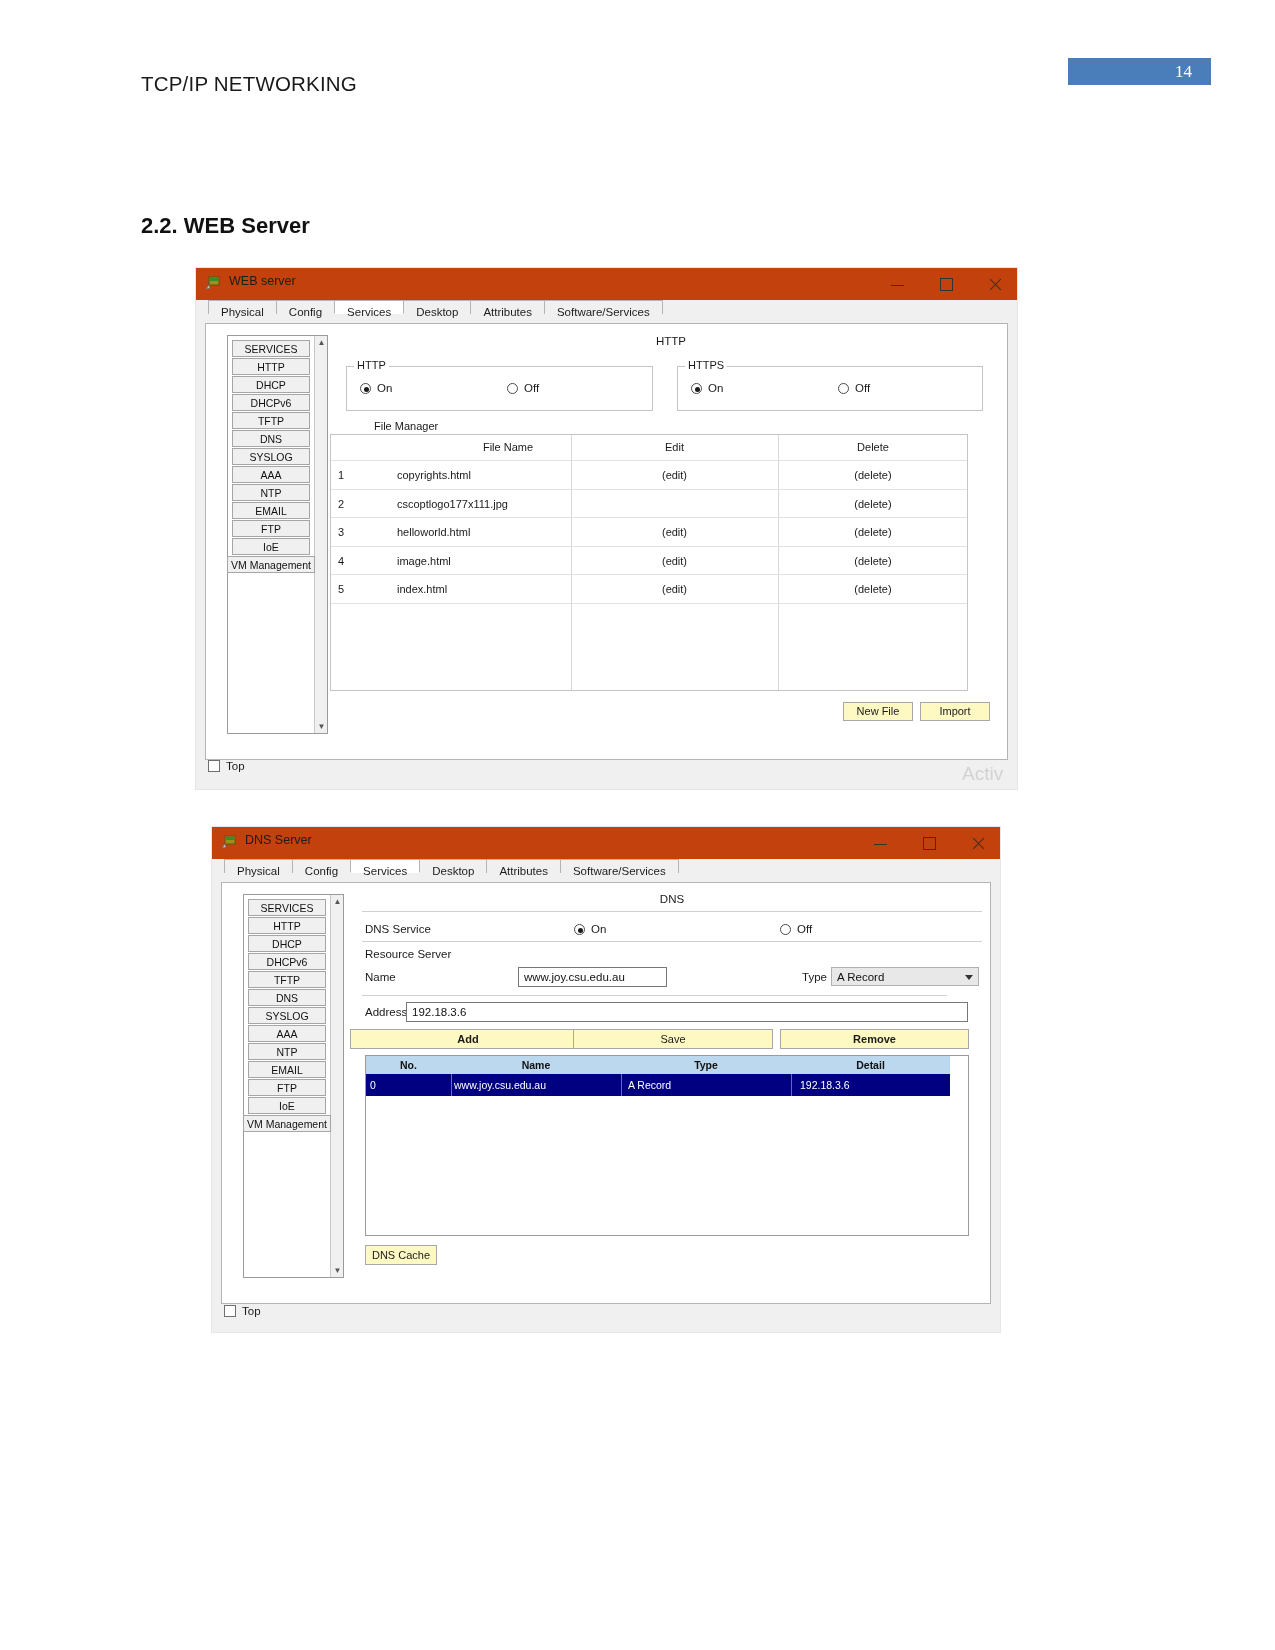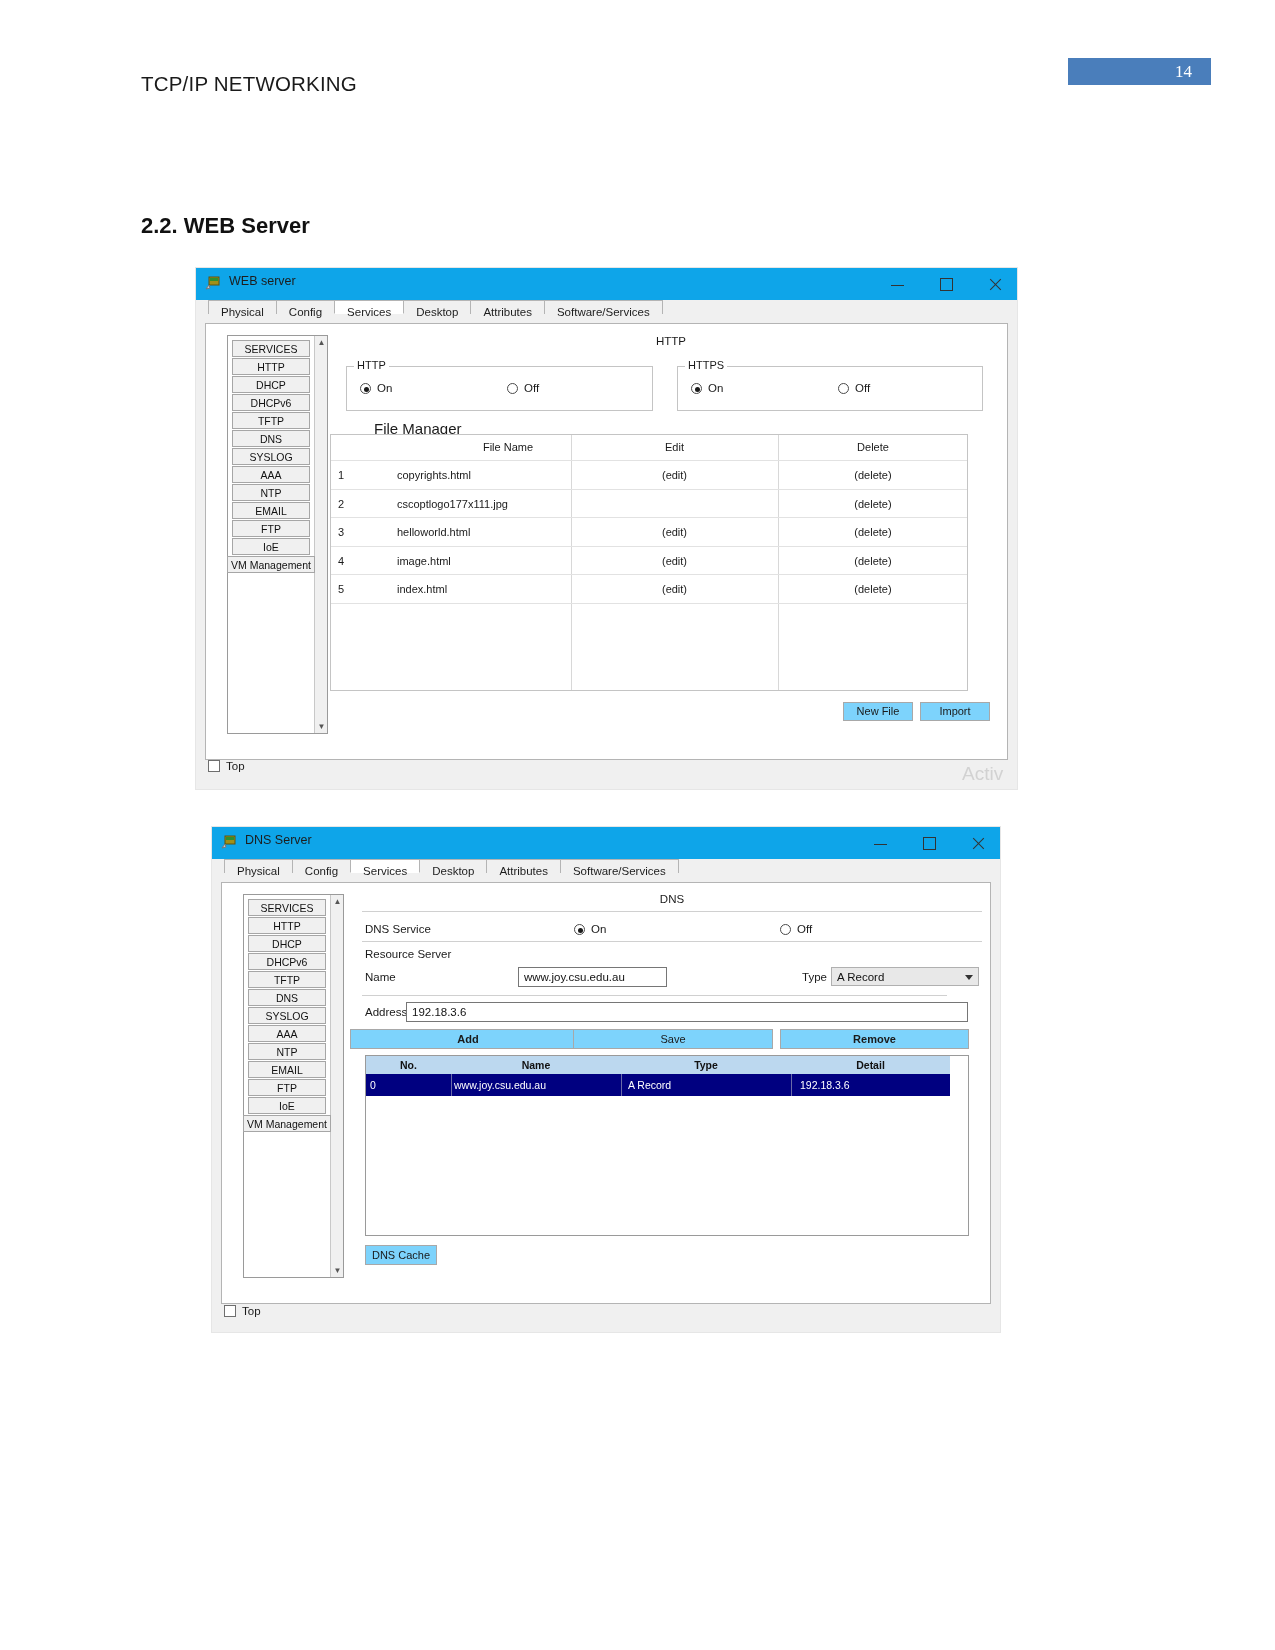--- a/index.html
+++ b/index.html
@@ -28,21 +28,21 @@
     color:#ffffff; font-size:17px; font-family:"Liberation Serif", serif;
   }
 
   .section-heading {
     position:absolute; left:141px; top:213px;
     font-size:22px; font-weight:bold; color:#111;
   }
 
   
   .pt-window { position:absolute; background:#f0f0f0; }
-  .pt-titlebar { position:relative; height:32px; background:#0ea5e9; }
+  .pt-titlebar { position:relative; height:32px; background:#c2410c; }
   .pt-app-icon {
     position:absolute; left:9px; top:7px; width:17px; height:17px;
   }
   .pt-title-text {
     position:absolute; left:33px; top:6px;
     font-size:12.5px; color:#1d1d1d;
   }
   .win-btns { position:absolute; right:0; top:0; height:32px; }
   .win-btn {
     display:inline-block; width:44px; height:32px; position:relative;
@@ -107,21 +107,21 @@
     display:inline-block; width:11px; height:11px; border-radius:50%;
     border:1px solid #4a4a4a; background:#fff; position:relative;
     vertical-align:-2px; margin-right:6px;
   }
   .radio-dot.on:after {
     content:""; position:absolute; left:2.5px; top:2.5px;
     width:5px; height:5px; border-radius:50%; background:#1a1a1a;
   }
 
   
-  .fm-label { position:absolute; font-size:15px; color:#1a1a1a;padding-left:44px; }
+  .fm-label { position:absolute; font-size:11px; color:#1a1a1a;padding-left:44px; }
   .fm-table { position:absolute; border:1px solid #c4c4c4; background:#fff; }
   .fm-row { position:relative; height:28.5px; }
   .fm-row.head { height:26px; }
   .fm-idx {
     position:absolute; left:7px; top:0; height:100%; line-height:28px;
     font-size:11px; color:#1a1a1a;
   }
   .fm-c1 { position:absolute; left:18px; width:222px; top:0; height:100%;
            line-height:28px; font-size:11px; color:#1a1a1a;margin-left:48px; }
   .fm-c2 { position:absolute; left:240px; width:207px; top:0; height:100%;
@@ -129,21 +129,21 @@
   .fm-c3 { position:absolute; left:447px; width:190px; top:0; height:100%;
            line-height:28px; font-size:11px; color:#1a1a1a; text-align:center; }
   .fm-row.head .fm-c1, .fm-row.head .fm-c2, .fm-row.head .fm-c3 {
     line-height:25px; text-align:center;
   }
   .fm-row.head .fm-c1 { text-align:center; }
   .vline { position:absolute; top:0; bottom:0; width:1px; background:#d8d8d8; }
   .hline { position:absolute; left:0; right:0; height:1px; background:#e2e2e2; }
 
   .btn {
-    position:absolute; background:#7dd3fc; border:1px solid #a8a8a8;
+    position:absolute; background:#fef9c3; border:1px solid #a8a8a8;
     font-size:11px; color:#1a1a1a; text-align:center;
   }
 
   .chk-row { position:absolute; font-size:11.5px; color:#1a1a1a; }
   .chk-box {
     display:inline-block; width:12px; height:12px; border:1px solid #6e6e6e;
     background:#fff; vertical-align:-2px; margin-right:6px;
   }
   .watermark {
     position:absolute; font-size:19px; color:#d2d2d2;

